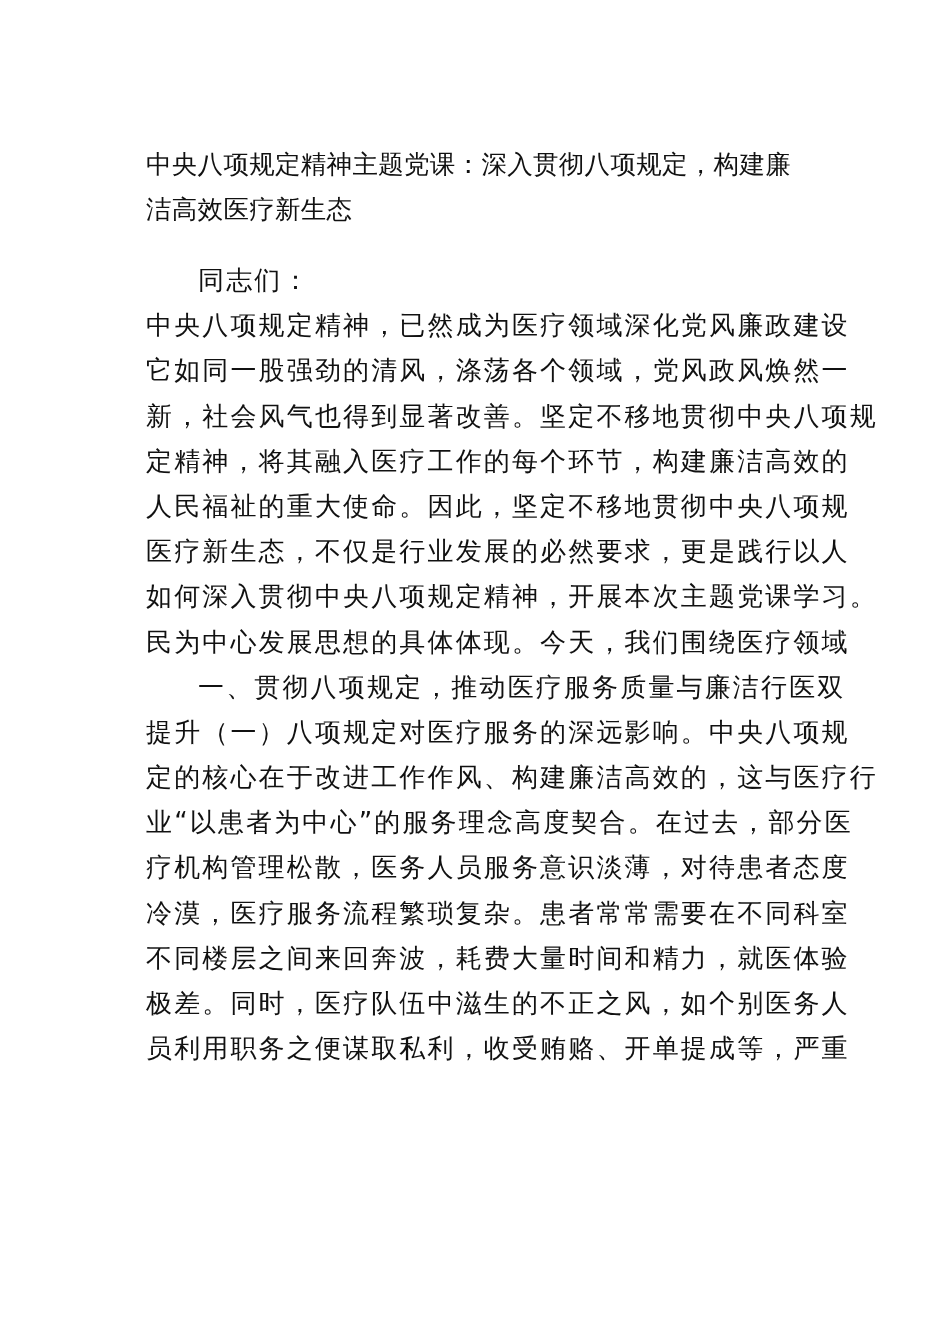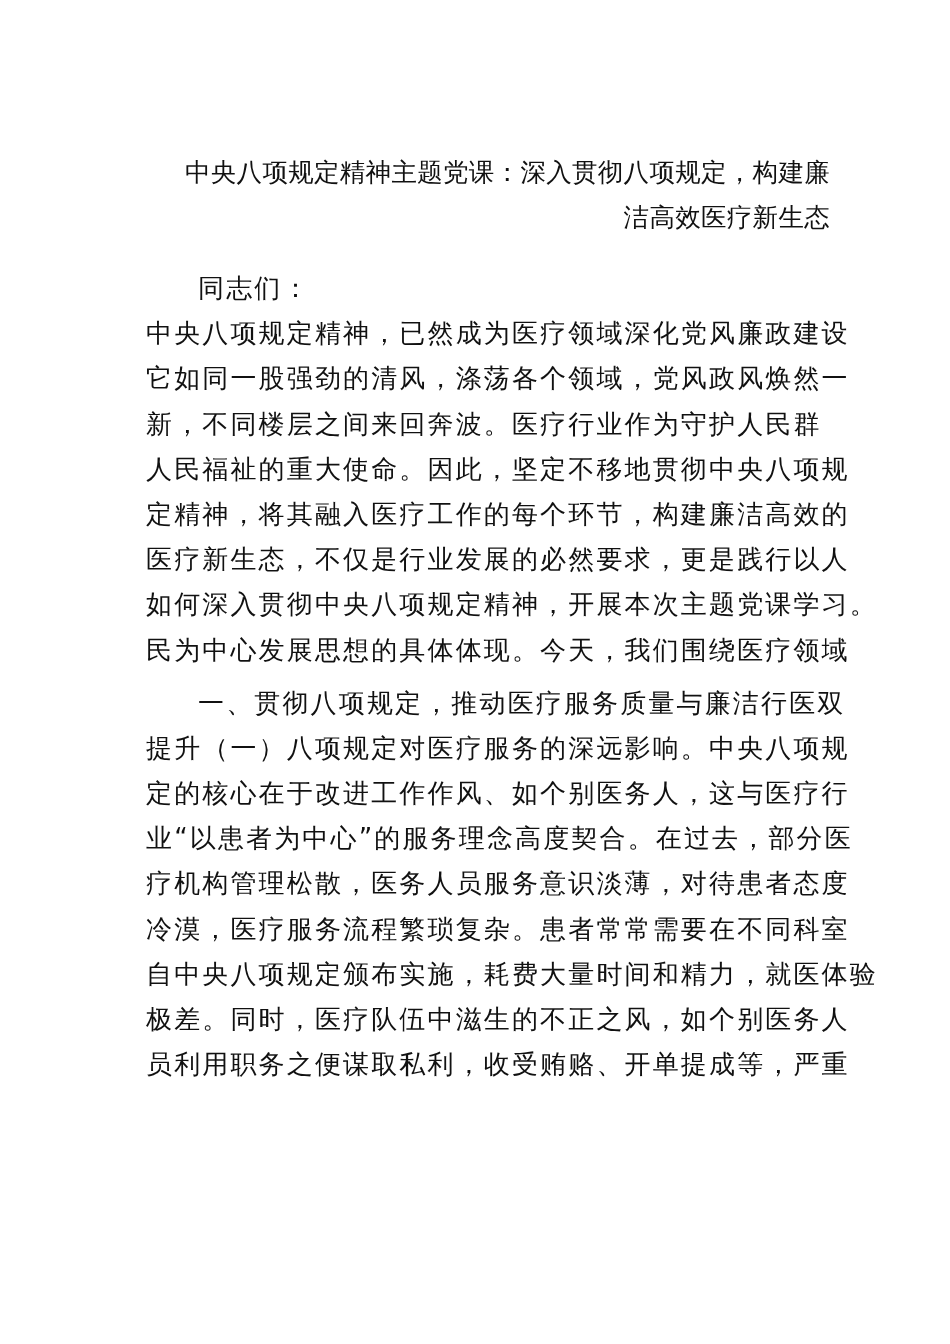--- a/index.html
+++ b/index.html
@@ -19,27 +19,26 @@
       position: absolute;
       left: 0;
       top: 0;
       width: 950px;
       height: 1344px;
       background: #ffffff;
     }
     .title {
       position: absolute;
       left: 146px;
-      top: 150px;
+      top: 142px;
       width: 660px;
-      text-align: right;
+      text-align: left;
       font-size: 25.5px;
       line-height: 45px;
       letter-spacing: 0.3px;
-      margin-left: 24px;
     }
     .title .tline {
       display: block;
       white-space: nowrap;
     }
     .body {
       position: absolute;
       left: 146px;
       top: 258px;
       width: 662px;
@@ -47,53 +46,52 @@
     .line {
       display: block;
       height: 45.2px;
       line-height: 45.2px;
       font-size: 26px;
       white-space: nowrap;
       letter-spacing: 2.15px;
     }
     .line.indent {
       padding-left: 52px;
-      margin-top: 8px;
     }
   </style>
 </head>
 <body>
 
 <div class="page">
 
   <div class="title">
     <span class="tline">中央八项规定精神主题党课：深入贯彻八项规定，构建廉</span>
     <span class="tline">洁高效医疗新生态</span>
   </div>
 
   <div class="body">
     <span class="line indent">同志们：</span>
 
     <div>
       <span class="line">中央八项规定精神，已然成为医疗领域深化党风廉政建设</span>
       <span class="line">它如同一股强劲的清风，涤荡各个领域，党风政风焕然一</span>
-      <span class="line">新，不同楼层之间来回奔波。医疗行业作为守护人民群</span>
+      <span class="line">新，社会风气也得到显著改善。坚定不移地贯彻中央八项规</span>
+      <span class="line">定精神，将其融入医疗工作的每个环节，构建廉洁高效的</span>
       <span class="line">人民福祉的重大使命。因此，坚定不移地贯彻中央八项规</span>
-      <span class="line">定精神，将其融入医疗工作的每个环节，构建廉洁高效的</span>
       <span class="line">医疗新生态，不仅是行业发展的必然要求，更是践行以人</span>
       <span class="line">如何深入贯彻中央八项规定精神，开展本次主题党课学习。</span>
       <span class="line">民为中心发展思想的具体体现。今天，我们围绕医疗领域</span>
     </div>
 
     <div>
       <span class="line indent">一、贯彻八项规定，推动医疗服务质量与廉洁行医双</span>
       <span class="line">提升（一）八项规定对医疗服务的深远影响。中央八项规</span>
-      <span class="line">定的核心在于改进工作作风、如个别医务人，这与医疗行</span>
+      <span class="line">定的核心在于改进工作作风、构建廉洁高效的，这与医疗行</span>
       <span class="line">业“以患者为中心”的服务理念高度契合。在过去，部分医</span>
       <span class="line">疗机构管理松散，医务人员服务意识淡薄，对待患者态度</span>
       <span class="line">冷漠，医疗服务流程繁琐复杂。患者常常需要在不同科室</span>
-      <span class="line">自中央八项规定颁布实施，耗费大量时间和精力，就医体验</span>
+      <span class="line">不同楼层之间来回奔波，耗费大量时间和精力，就医体验</span>
       <span class="line">极差。同时，医疗队伍中滋生的不正之风，如个别医务人</span>
       <span class="line">员利用职务之便谋取私利，收受贿赂、开单提成等，严重</span>
     </div>
   </div>
 
 </div>
 
 </body></html>

